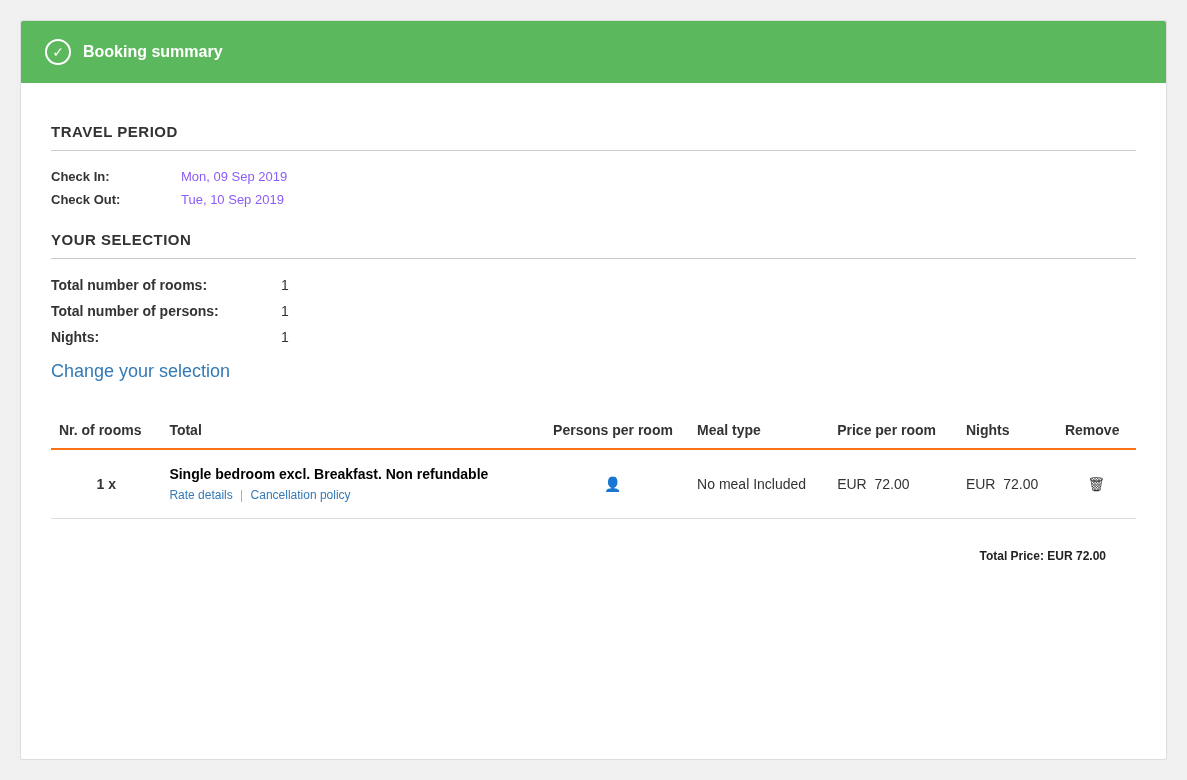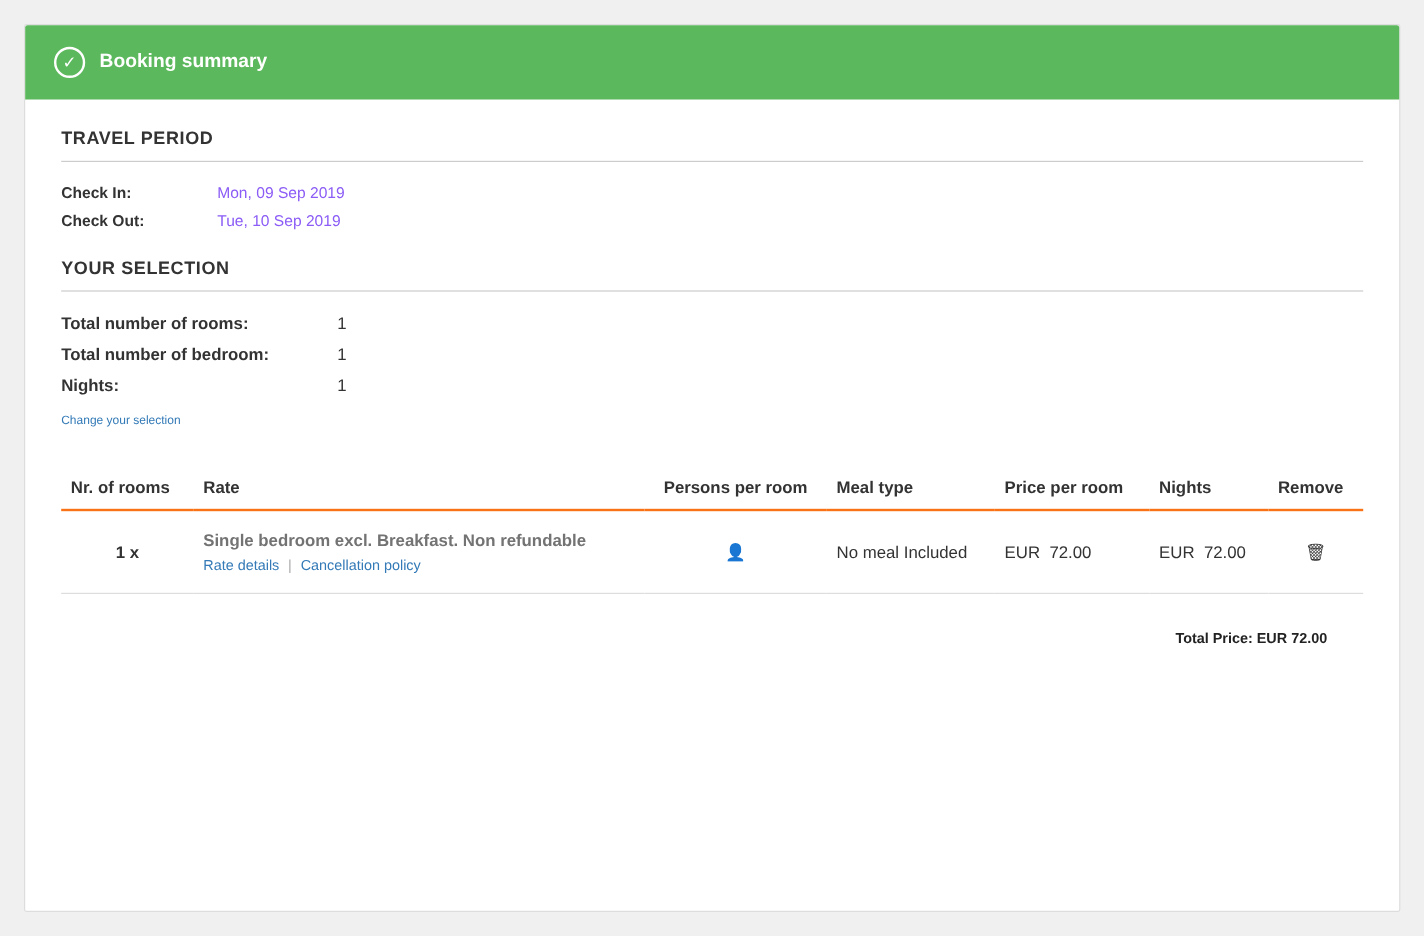--- a/index.html
+++ b/index.html
@@ -40,21 +40,21 @@
       color: #fff;
       flex-shrink: 0;
     }
     .booking-header-title {
       font-size: 16px;
       font-weight: bold;
       color: #fff;
       text-align: center;
     }
     .content {
-      padding: 24px 30px;
+      padding: 40px 30px;
     }
     .section-title {
       font-size: 15px;
       font-weight: bold;
       color: #333;
       text-transform: uppercase;
       margin-bottom: 10px;
       letter-spacing: 0.5px;
     }
     .divider {
@@ -89,21 +89,21 @@
     .selection-row .label {
       font-weight: bold;
       width: 230px;
     }
     .selection-row .value {
       color: #333;
     }
     .change-selection-link {
       color: #337ab7;
       text-decoration: none;
-      font-size: 10px;
+      font-size: 18px;
       margin-top: 6px;
       display: inline-block;
     }
     .rooms-table {
       width: 100%;
       border-collapse: collapse;
       margin-top: 30px;
       font-size: 14px;
     }
     .rooms-table thead tr {
@@ -131,21 +131,21 @@
     .rooms-table tbody td.center {
       text-align: center;
     }
     .room-count {
       color: #337ab7;
       font-weight: bold;
       text-align: center;
       margin-top: 44px;
     }
     .rate-name {
-      color: #737373;
+      color: #000000;
       font-weight: bold;
       text-decoration: none;
       display: block;
       margin-bottom: 4px;
     }
     .rate-sub {
       font-size: 12px;
       color: #337ab7;
     }
     .rate-sub a {
@@ -207,35 +207,35 @@
     </div>
 
     <div class="your-selection-section">
       <div class="section-title">YOUR SELECTION</div>
       <hr class="divider">
       <div class="selection-row">
         <span class="label">Total number of rooms:</span>
         <span class="value">1</span>
       </div>
       <div class="selection-row">
-        <span class="label">Total number of bedroom:</span>
+        <span class="label">Total number of persons:</span>
         <span class="value">1</span>
       </div>
       <div class="selection-row">
         <span class="label">Nights:</span>
         <span class="value">1</span>
       </div>
       <a href="#" class="change-selection-link">Change your selection</a>
     </div>
 
     <table class="rooms-table">
       <thead>
         <tr>
           <th>Nr. of rooms</th>
-          <th>Rate</th>
+          <th>Total</th>
           <th class="center">Persons per room</th>
           <th>Meal type</th>
           <th>Price per room</th>
           <th>Nights</th>
           <th>Remove</th>
         </tr>
       </thead>
       <tbody>
         <tr class="table-row">
           <td class="room-count">1 x</td>

